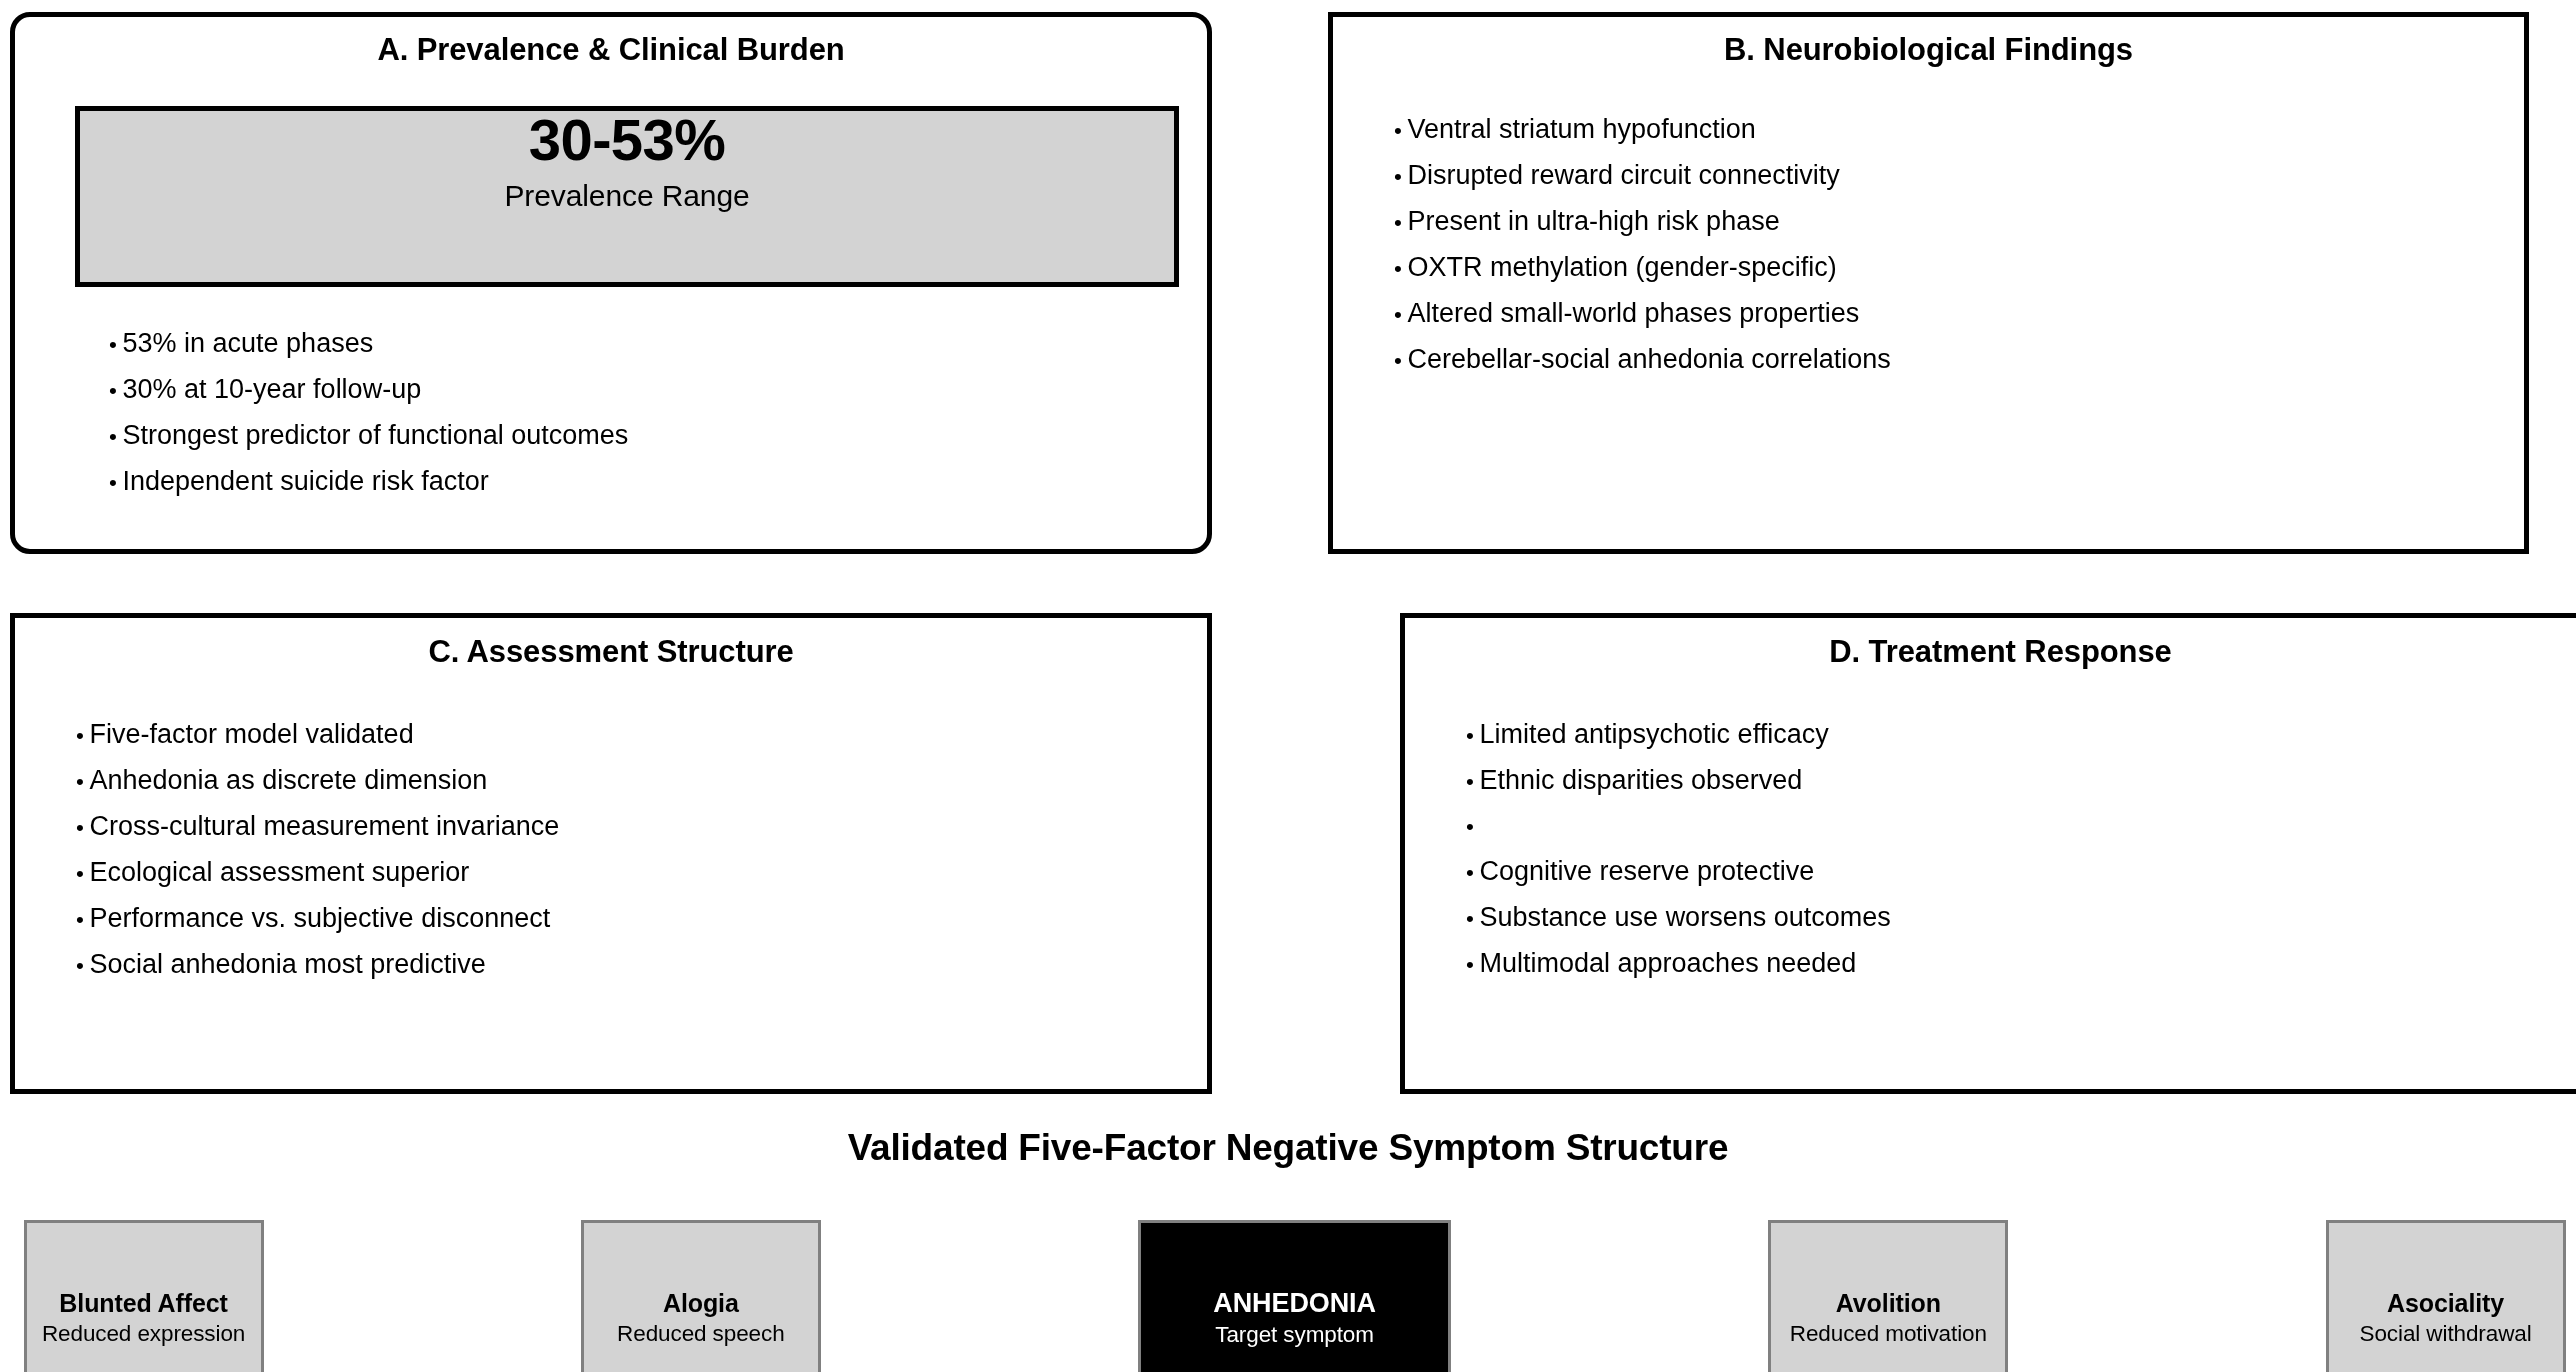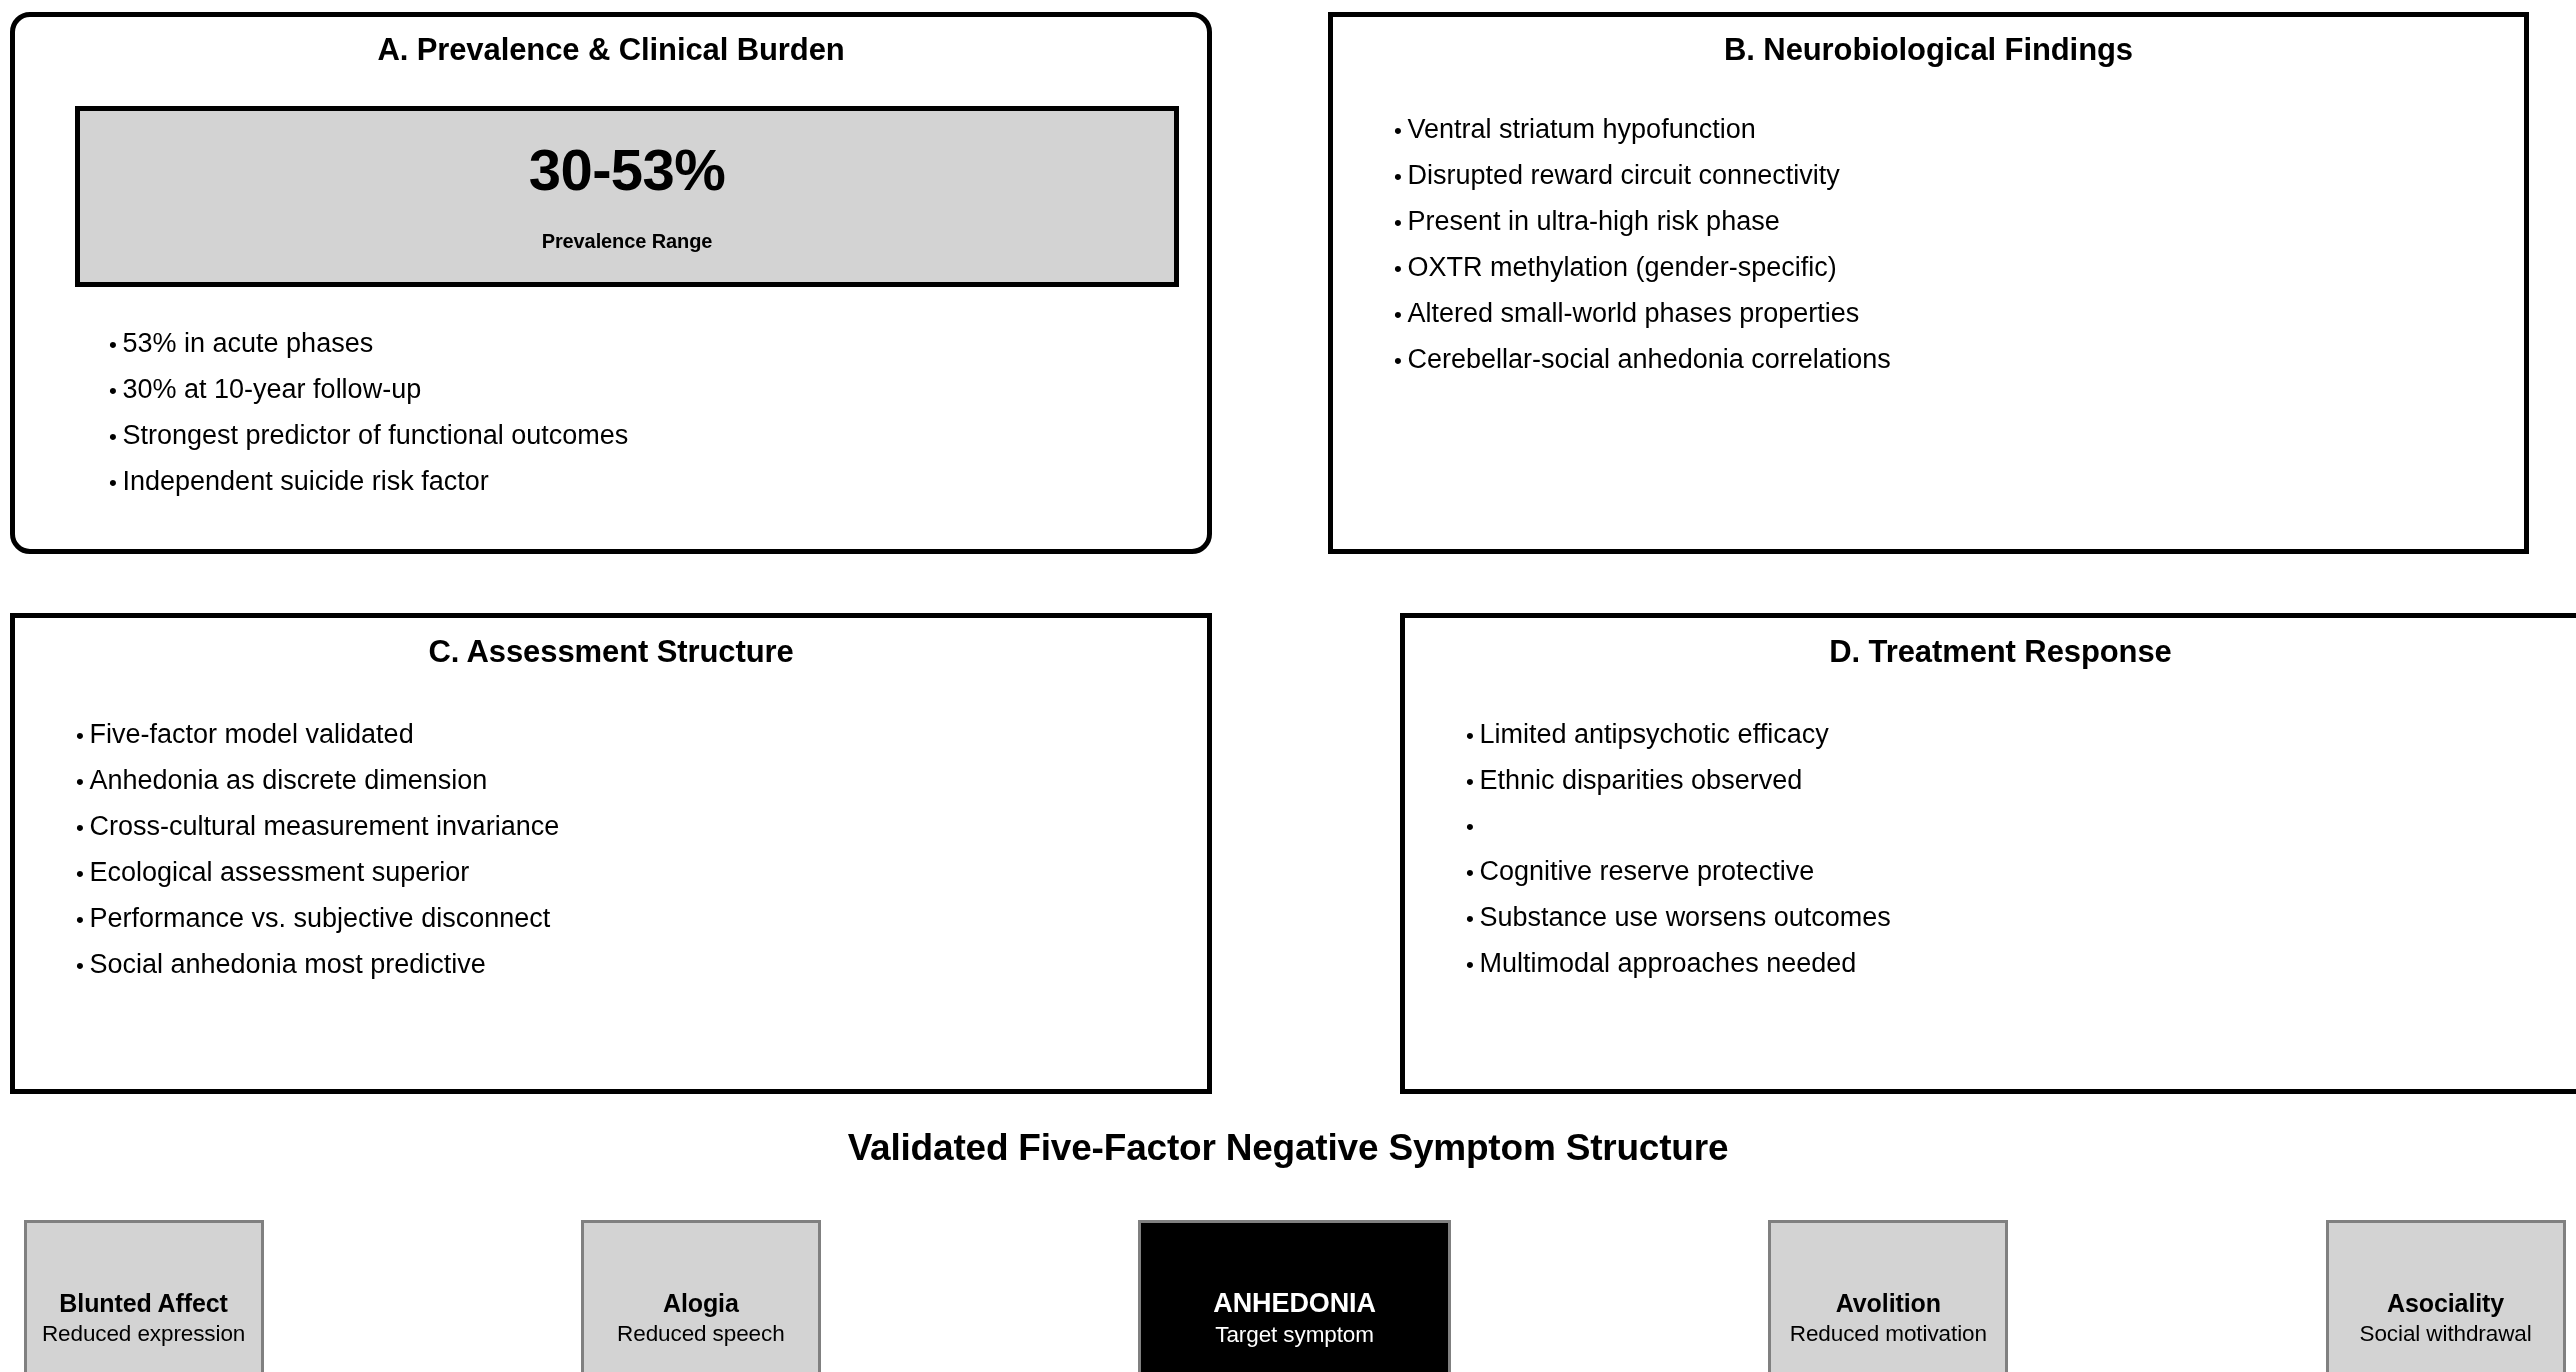--- a/index.html
+++ b/index.html
@@ -52,35 +52,34 @@
     left: 60px;
     top: 89px;
     width: 1104px;
     height: 181px;
     box-sizing: border-box;
     background: #d3d3d3;
     border: 5px solid #000000;
     display: flex;
     flex-direction: column;
     align-items: center;
-    justify-content: center;
+    justify-content: flex-start;
   }
   .stat-value {
     font-size: 58px;
     font-weight: bold;
     line-height: 1.0;
     margin-bottom: 12.4px;
     letter-spacing: -0.6px;
   }
   .stat-label {
-    font-size: 20px;
-    font-weight: bold;
+    font-size: 30px;
+    font-weight: normal;
     line-height: 1.0;
     letter-spacing: -0.1px;
-    margin-top: 20px;
   }
 
   
   .bullets {
     position: absolute;
     margin: 0;
     padding: 0;
     list-style: none;
   }
   #panel-a .bullets { left: 94px; top: 304px; }

